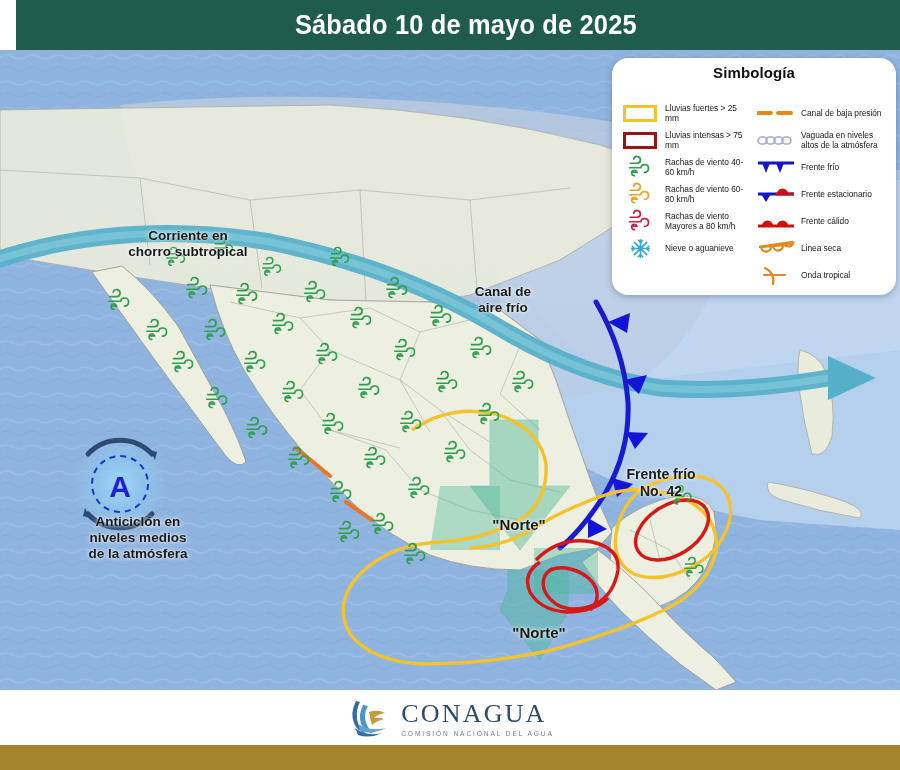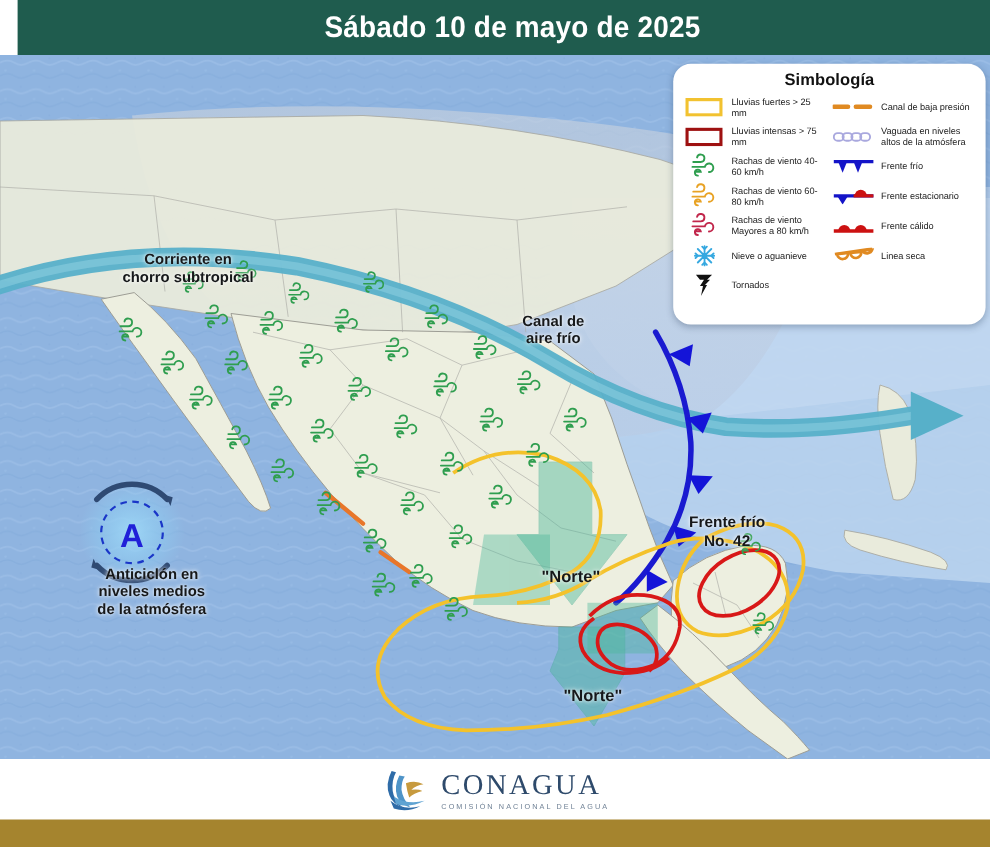--- a/index.html
+++ b/index.html
@@ -28,37 +28,37 @@
   }
   .map-svg { position:absolute; left:0; top:0; width:900px; height:640px; }
 
   
   .map-label {
     position:absolute; color:#16181a; font-weight:bold;
     text-align:center; line-height:1.18; white-space:pre;
     font-family:"Liberation Sans", sans-serif;
     text-shadow: 0 0 3px rgba(255,255,255,.85), 0 0 6px rgba(255,255,255,.7);
   }
-  #lbl-jet   { left:61px;  top:178px; width:220px; font-size:13.5px; }
+  #lbl-jet   { left:78px;  top:178px; width:220px; font-size:13.5px; }
   #lbl-anti  { left:38px;  top:464px; width:200px; font-size:13.5px; }
   #lbl-masa  { left:448px; top:234px; width:110px; font-size:13.5px; }
   #lbl-frente{ left:596px; top:416px; width:130px; font-size:14px; }
   #lbl-norte1{ left:474px; top:466px; width:90px;  font-size:15px; }
   #lbl-norte2{ left:494px; top:574px; width:90px;  font-size:15px; }
 
   
   .legend {
     position:absolute; left:612px; top:8px; width:284px; height:237px;
     background:#ffffff; border-radius:16px;
     box-shadow:0 2px 7px rgba(20,40,70,.30);
     padding:6px 8px 4px 8px;
   }
   .legend-title {
     text-align:center; font-size:15px; font-weight:bold; color:#111;
-    margin-bottom:4px; letter-spacing:.1px;
+    margin-bottom:20px; letter-spacing:.1px;
   }
   .legend-cols { display:flex; gap:4px; }
   .legend-col  { width:134px; }
   .legend-row  { display:flex; align-items:center; gap:5px; margin-bottom:3px; min-height:24px; }
   .legend-ico  { width:40px; min-width:40px; height:24px; display:flex; align-items:center; justify-content:center; }
   .legend-txt  { font-size:8.4px; color:#1a1a1a; line-height:1.22; letter-spacing:-.05px; }
 
   
   .footer {
     position:absolute; left:0; top:690px; width:900px; height:55px;
@@ -412,28 +412,20 @@
                   <path d="M12 5 l-2.4 -2.4 M12 5 l2.4 -2.4 M12 19 l-2.4 2.4 M12 19 l2.4 2.4"></path>
                   <path d="M5 12 l-2.4 -2.4 M5 12 l-2.4 2.4 M19 12 l2.4 -2.4 M19 12 l2.4 2.4"></path>
                 </g>
                 <circle cx="12" cy="12" r="2.6" fill="#35a8e0"></circle>
               </svg>
             </span>
             <span class="legend-txt">Nieve o
 aguanieve</span>
           </div>
 
-          <div class="legend-row">
-            <span class="legend-ico">
-              <svg width="20" height="22" viewBox="0 0 20 24">
-                <path d="M2 2 h16 l-5 5 h3 l-5 5 h2 L7 23 L9 13 H6 l4 -6 H6 Z" fill="#111"></path>
-              </svg>
-            </span>
-            <span class="legend-txt">Tornados</span>
-          </div>
         </div>
 
         <div class="legend-col">
 
           <div class="legend-row">
             <span class="legend-ico">
               <svg width="38" height="10">
                   <line x1="1" y1="5" x2="36" y2="5" stroke="#e08a22" stroke-width="4" stroke-dasharray="13 7" stroke-linecap="round"></line>
                 </svg>
             </span>
@@ -496,20 +488,29 @@
               <svg width="38" height="14">
                 <line x1="2" y1="6" x2="36" y2="1" stroke="#e08a22" stroke-width="2.6"></line>
                 <path d="M4 6 a5 5 0 0 0 10 -1 Z" fill="none" stroke="#e08a22" stroke-width="2.4"></path>
                 <path d="M16 5 a5 5 0 0 0 10 -1 Z" fill="none" stroke="#e08a22" stroke-width="2.4"></path>
                 <path d="M27 3 a5 5 0 0 0 9 -1 Z" fill="none" stroke="#e08a22" stroke-width="2.4"></path>
               </svg>
             </span>
             <span class="legend-txt">Linea seca</span>
           </div>
 
+          <div class="legend-row">
+            <span class="legend-ico">
+              <svg width="30" height="22" viewBox="0 0 30 22">
+                <path d="M4 4 Q14 9 12 20" stroke="#e08a22" stroke-width="2.2" fill="none" stroke-linecap="round"></path>
+                <line x1="3" y1="11" x2="24" y2="11" stroke="#e08a22" stroke-width="2.2" stroke-linecap="round"></line>
+              </svg>
+            </span>
+            <span class="legend-txt">Onda tropical</span>
+          </div>
         </div>
       </div>
     </div>
   </div>
 
   <div class="footer">
     <div class="logo-wrap">
       <svg width="46" height="42" viewBox="0 0 46 42">
         <path d="M10 4 Q4 16 8 26 Q11 34 20 37 Q12 30 11 22 Q10 12 14 5 Z" fill="#2f6ca8"></path>
         <path d="M17 8 Q12 18 15 27 Q18 34 27 37 Q20 29 19 21 Q19 13 22 9 Z" fill="#4f94c8"></path>

